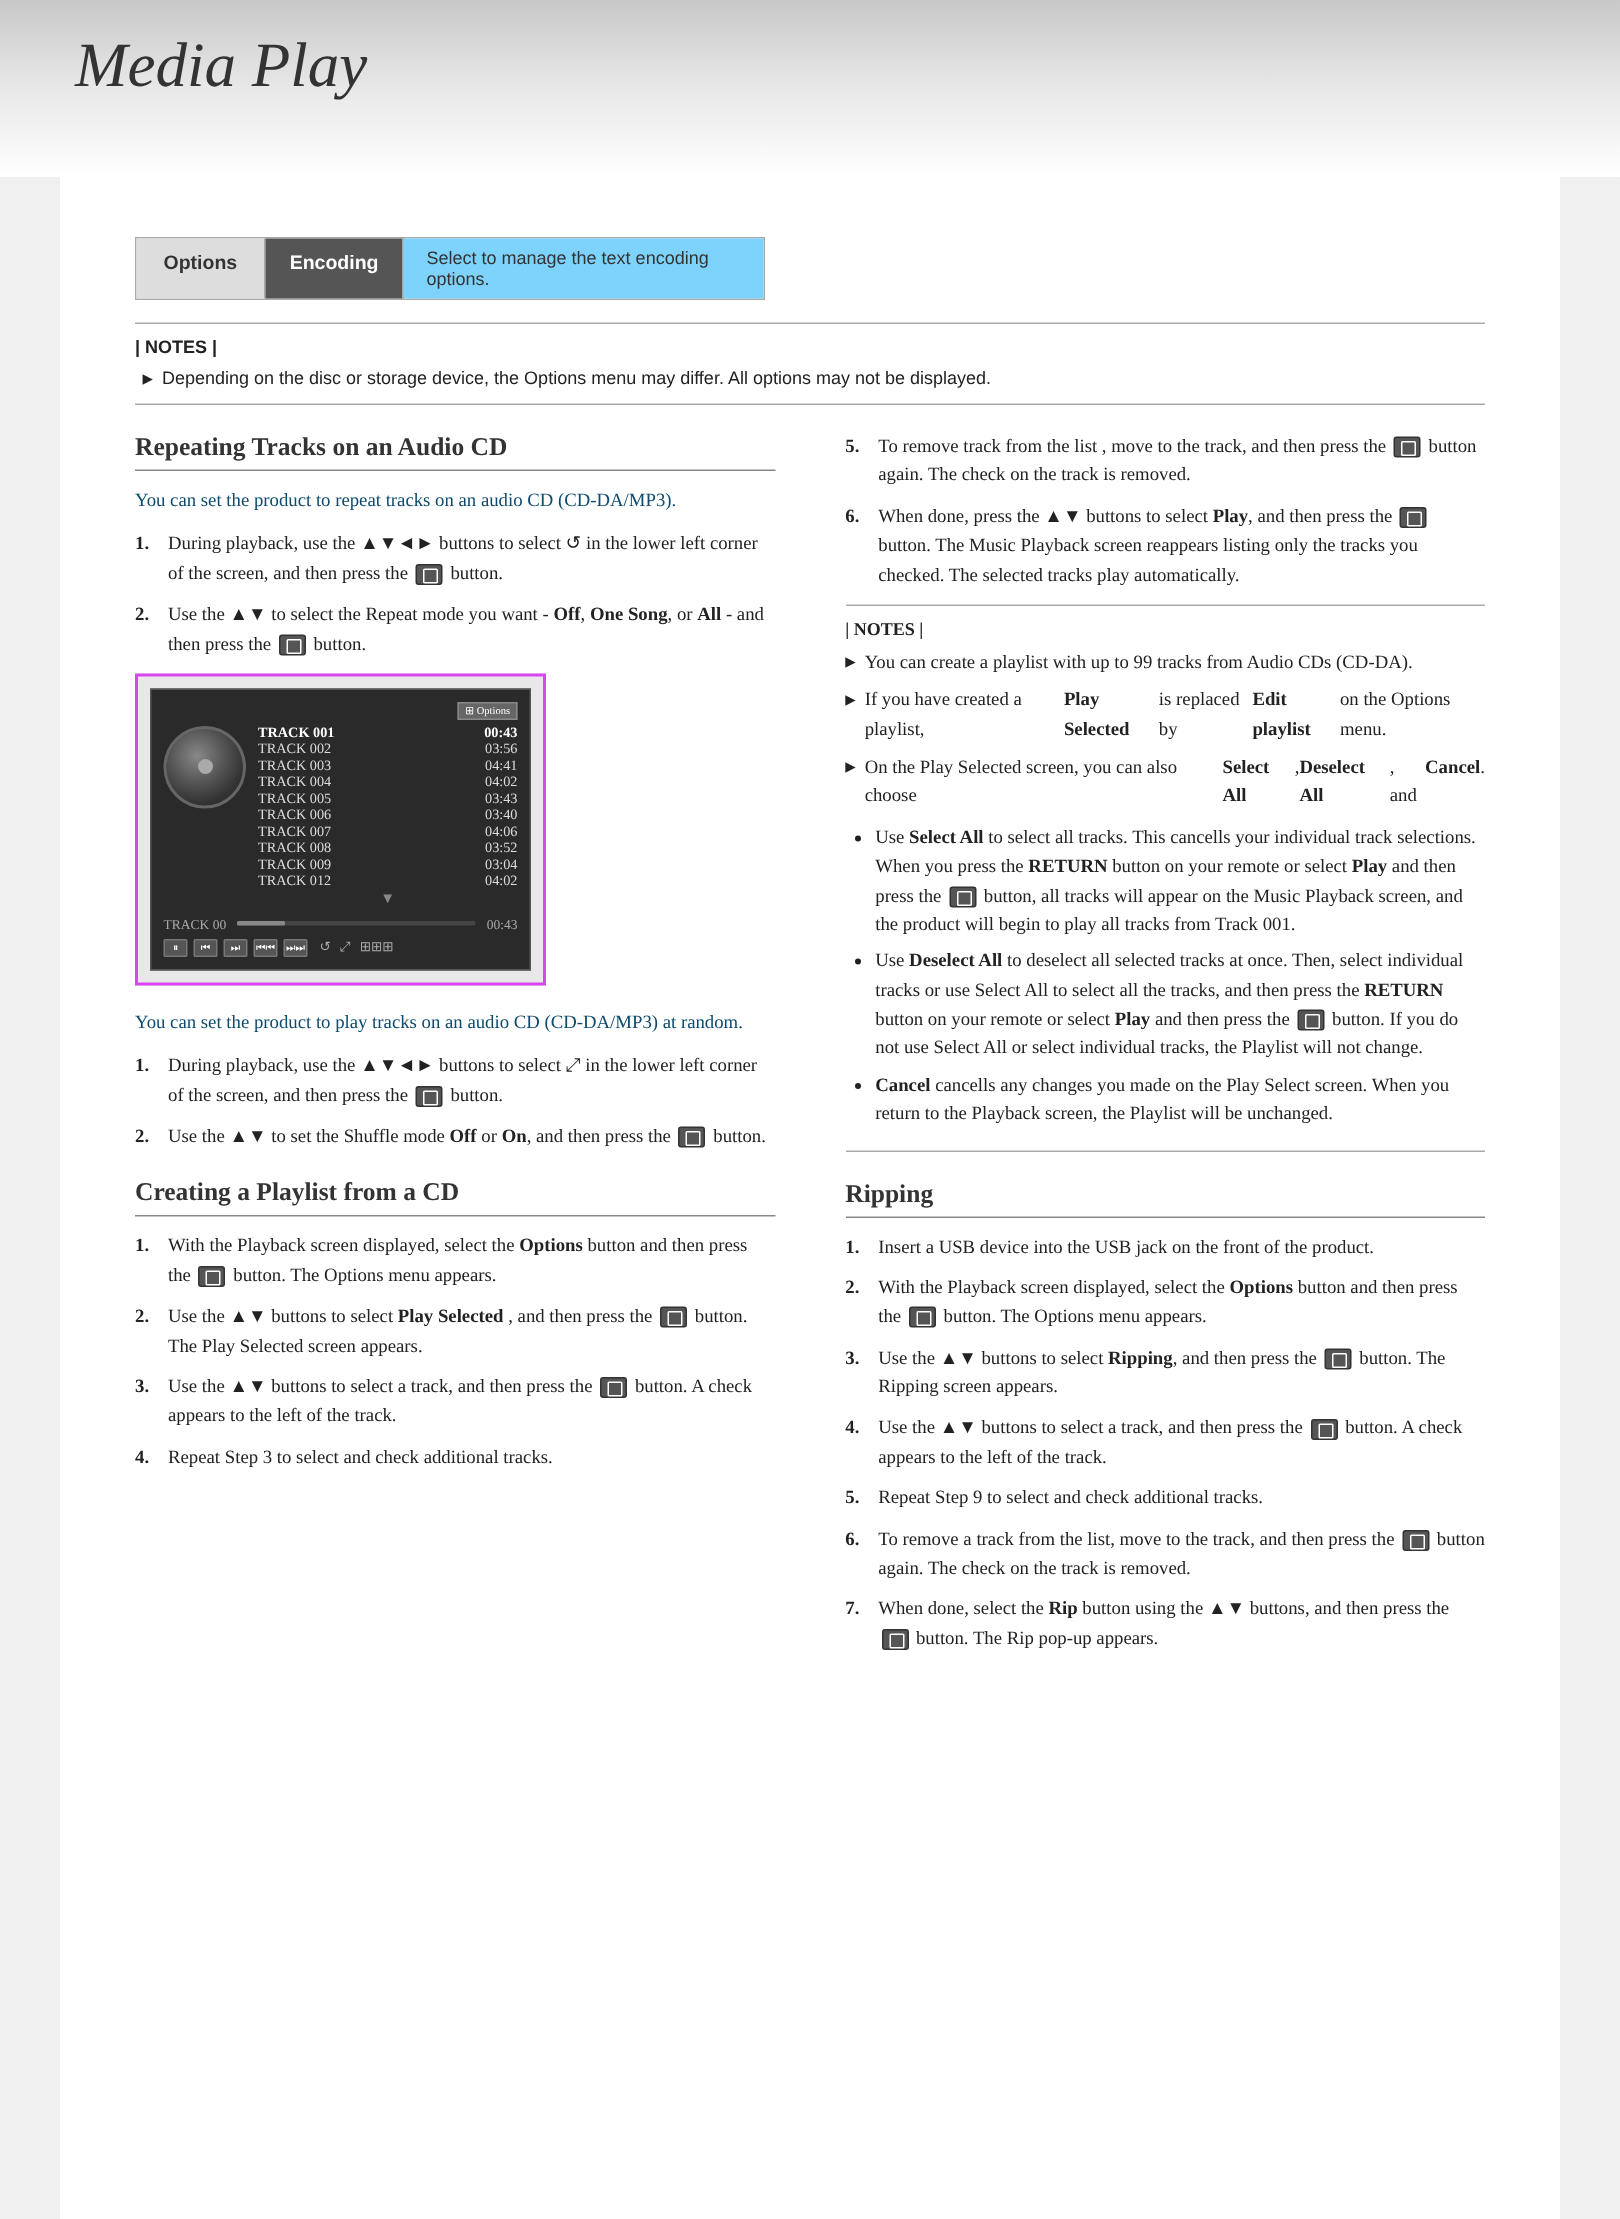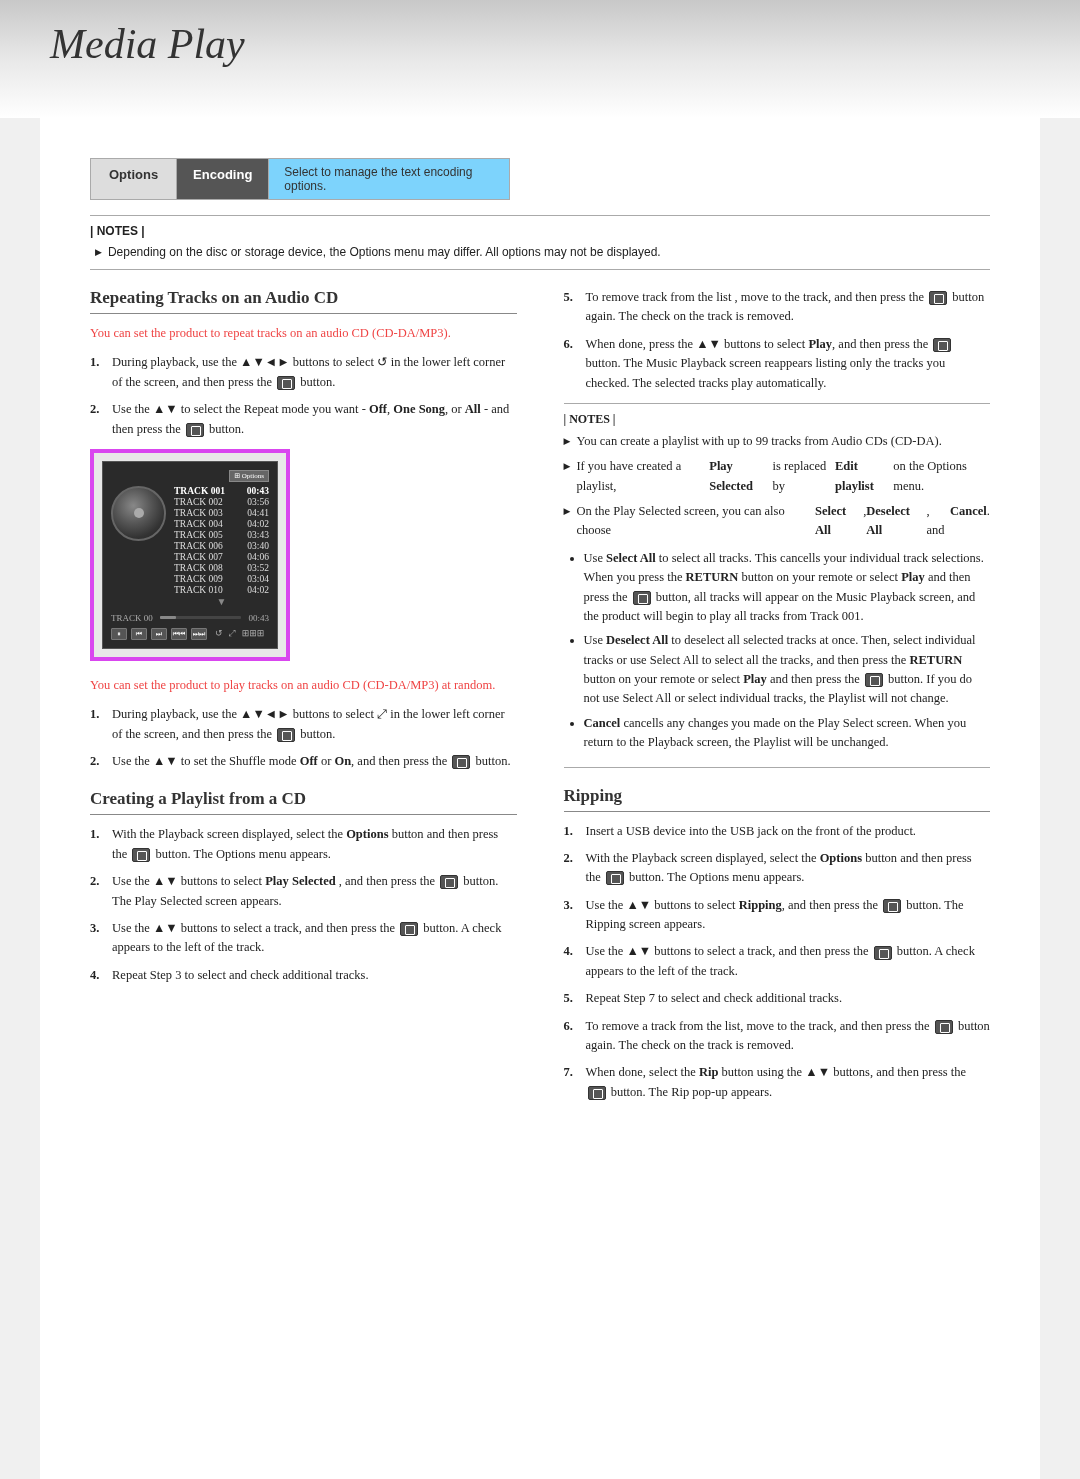--- a/index.html
+++ b/index.html
@@ -123,21 +123,21 @@
       margin-top: 18px;
     }
     .section-heading:first-child {
       margin-top: 0;
     }
 
     
     .body-text {
       font-size: 12.5px;
       line-height: 1.55;
-      color: #ef4444;
+      color: #0c4a6e;
       margin-bottom: 10px;
     }
 
     
     .num-list {
       list-style: none;
       padding: 0;
       margin: 0 0 10px 0;
     }
     .num-list li {
@@ -172,25 +172,25 @@
       height: 8px;
       border: 1px solid #fff;
       border-radius: 1px;
       position: absolute;
       top: 2px;
       left: 4px;
     }
 
     
     .cd-player-container {
-      border: 4px solid #d946ef;
+      border: 2px solid #d946ef;
       background: #e8e8e8;
       margin: 10px 0 15px 0;
       padding: 8px;
-      width: 200px;
+      width: 274px;
     }
     .cd-player-inner {
       background: #2a2a2a;
       border: 1px solid #555;
       padding: 8px;
       color: #fff;
       font-size: 10px;
     }
     .cd-top {
       display: flex;
@@ -373,21 +373,21 @@
                 </div>
               <div class="cd-track-row">
                   <span>TRACK 008</span>
                   <span>03:52</span>
                 </div>
               <div class="cd-track-row">
                   <span>TRACK 009</span>
                   <span>03:04</span>
                 </div>
               <div class="cd-track-row">
-                  <span>TRACK 010</span>
+                  <span>TRACK 012</span>
                   <span>04:02</span>
                 </div>
               <div style="text-align:center;color:#888;font-size:10px;">▼</div>
             </div>
           </div>
           <div style="display:flex;align-items:center;gap:3px;margin-top:4px;">
             <span class="cd-track-label">TRACK 00</span>
             <div style="flex:1;height:3px;background:#444;position:relative;border-radius:1px;margin:0 4px;">
               <div style="width:20%;height:100%;background:#888;border-radius:1px;"></div>
             </div>
@@ -482,21 +482,21 @@
         <li>
           <span class="num-label">3.</span>
           <span>Use the ▲▼ buttons to select <b>Ripping</b>, and then press the <span class="btn-icon"></span> button. The Ripping screen appears.</span>
         </li>
         <li>
           <span class="num-label">4.</span>
           <span>Use the ▲▼ buttons to select a track, and then press the <span class="btn-icon"></span> button. A check appears to the left of the track.</span>
         </li>
         <li>
           <span class="num-label">5.</span>
-          <span>Repeat Step 7 to select and check additional tracks.</span>
+          <span>Repeat Step 9 to select and check additional tracks.</span>
         </li>
         <li>
           <span class="num-label">6.</span>
           <span>To remove a track from the list, move to the track, and then press the <span class="btn-icon"></span> button again. The check on the track is removed.</span>
         </li>
         <li>
           <span class="num-label">7.</span>
           <span>When done, select the <b>Rip</b> button using the ▲▼ buttons, and then press the <span class="btn-icon"></span> button. The Rip pop-up appears.</span>
         </li>
       </ol>

